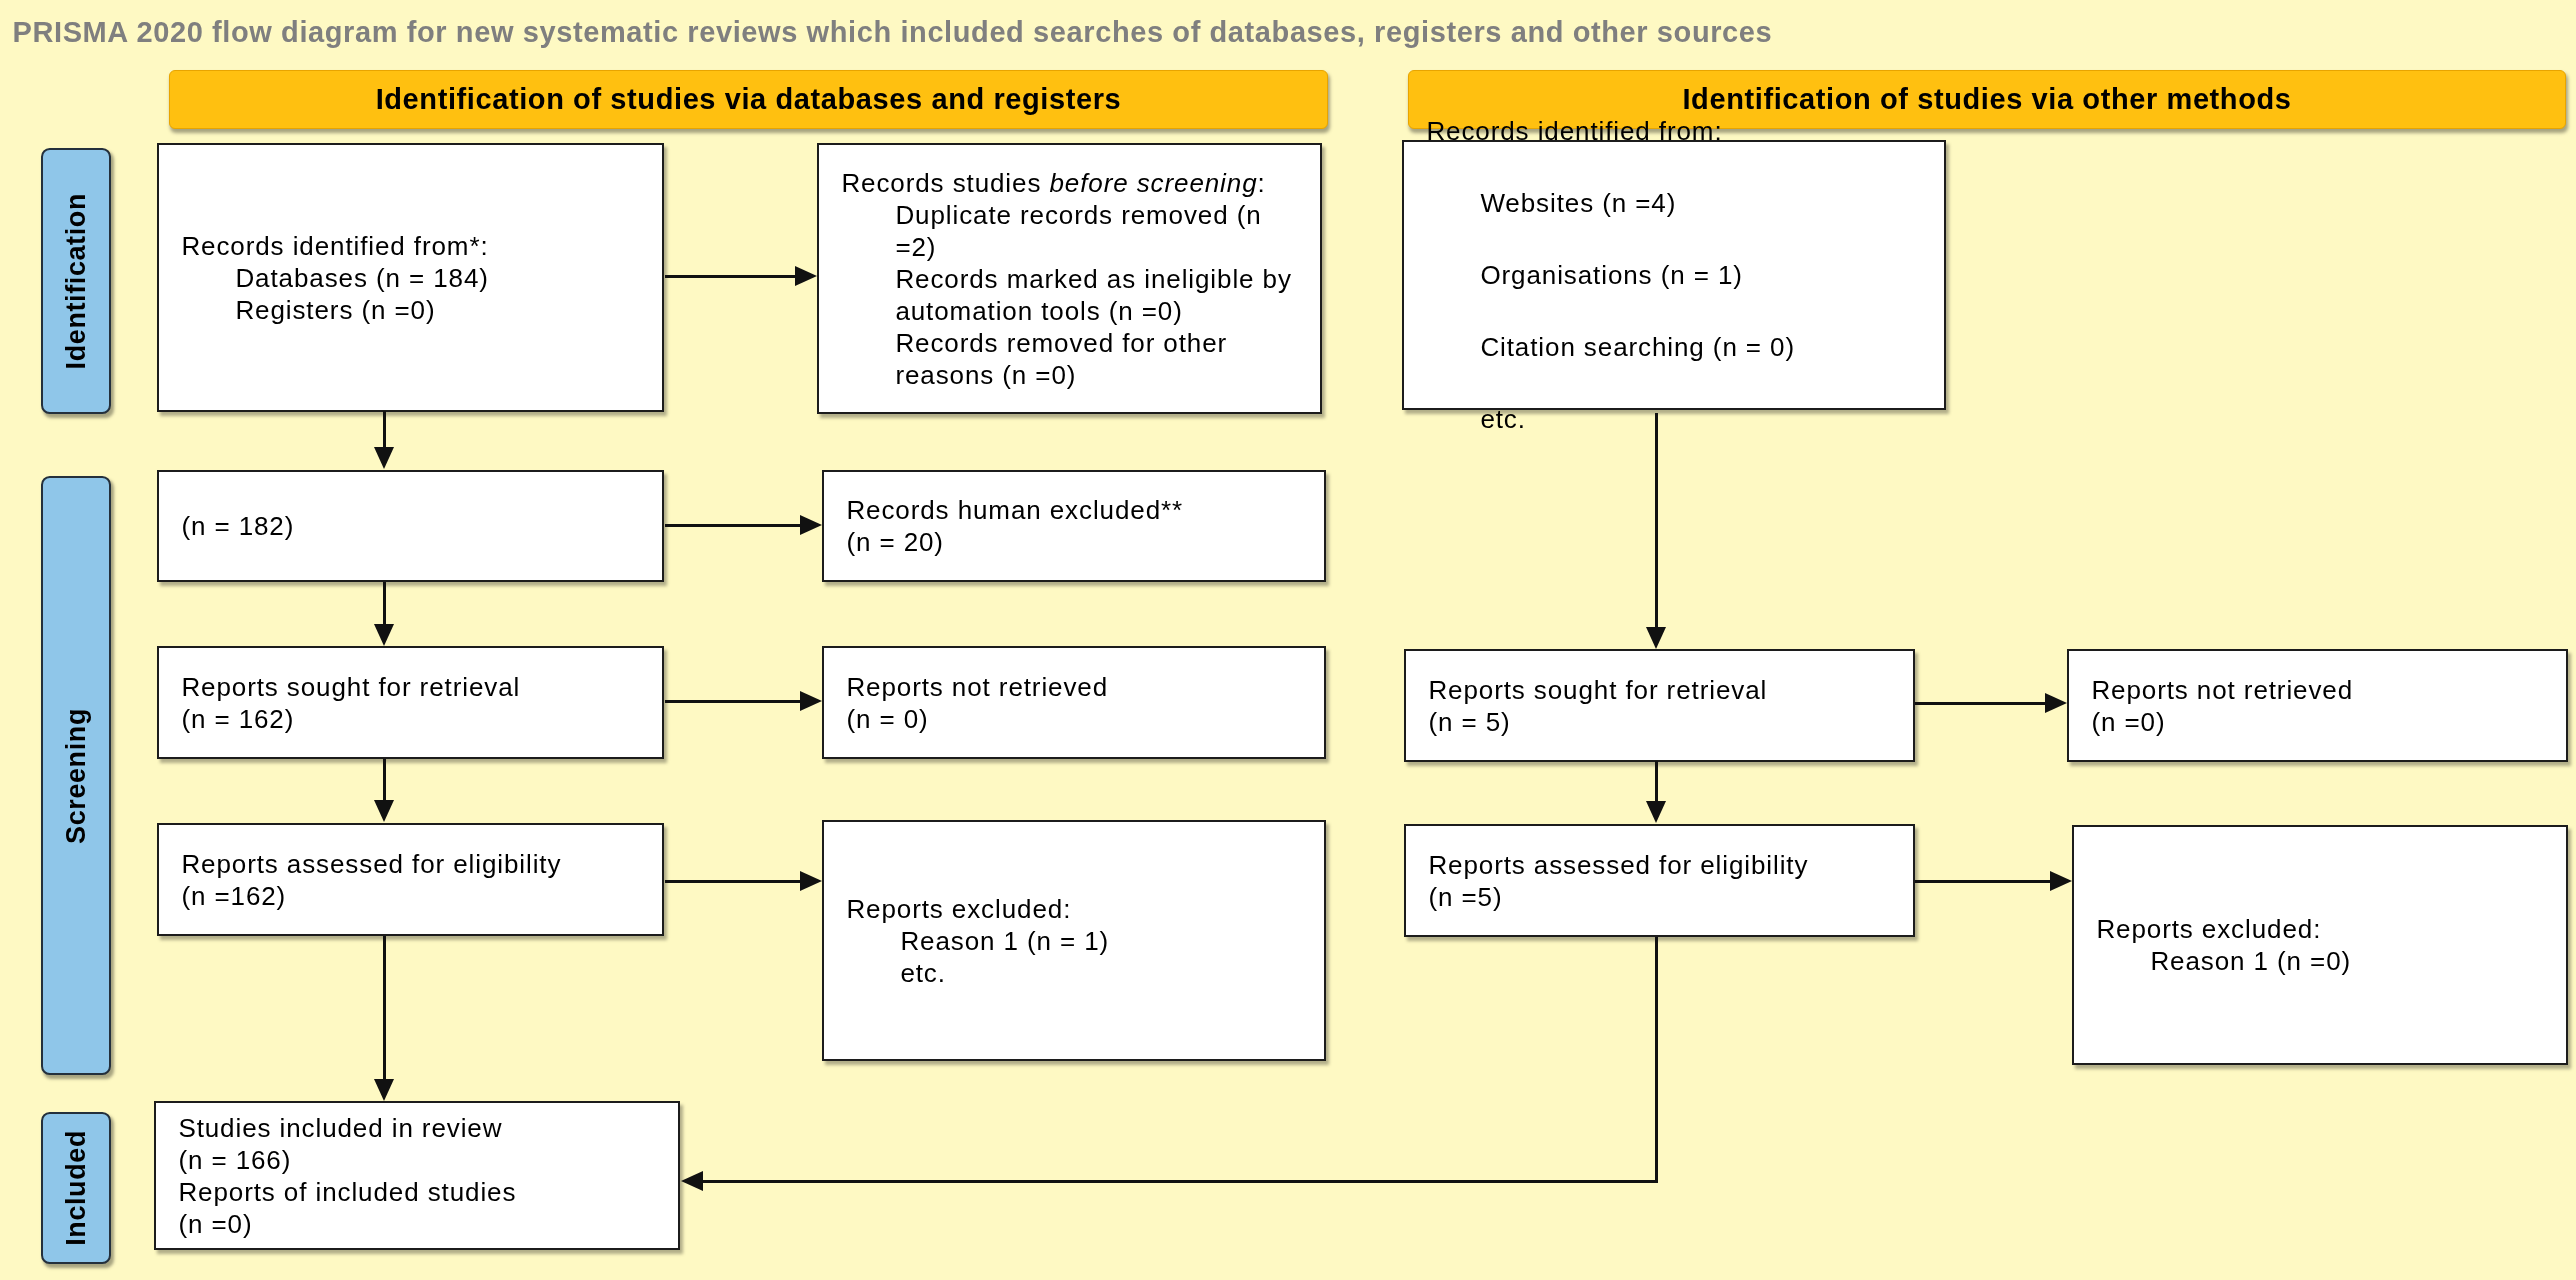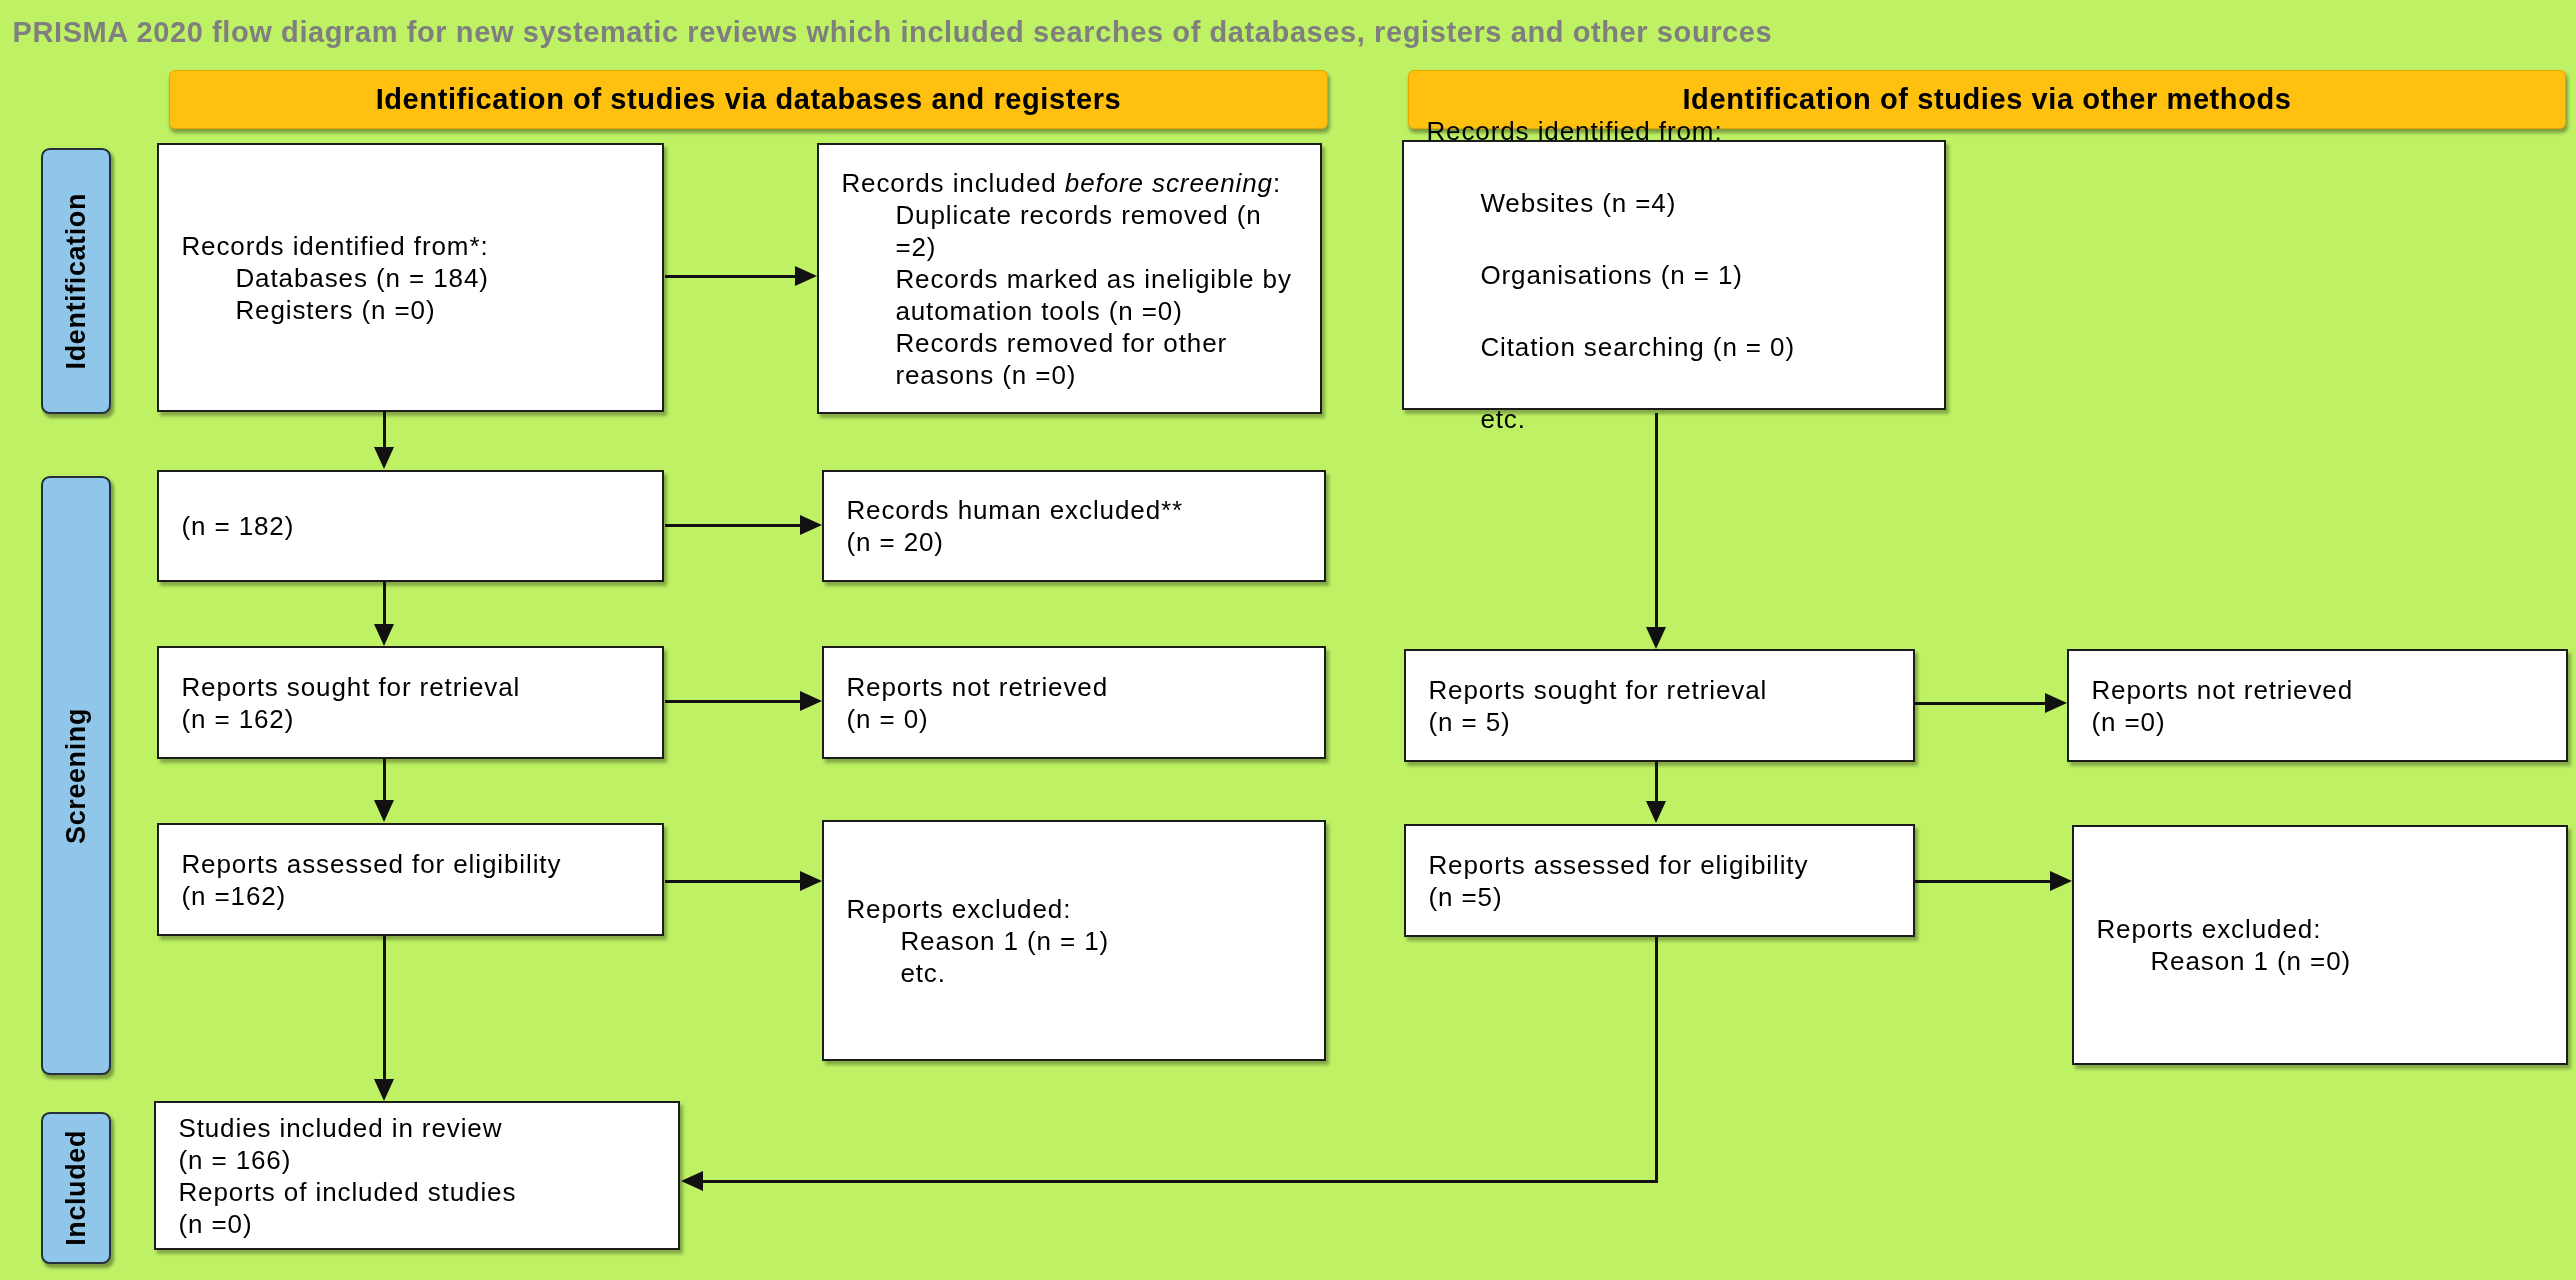--- a/index.html
+++ b/index.html
@@ -1,17 +1,17 @@
 <!DOCTYPE html>
 <html style="font-size:10px"><head>
 <meta charset="utf-8">
 <style>
   html,body{margin:0;padding:0;background:#ffffff;}
   #canvas{
-    position:relative;width:2576px;height:1281px;background:#bef264;
+    position:relative;width:2576px;height:1281px;background:#fef9c3;
     font-family:"Liberation Sans","DejaVu Sans",sans-serif;color:#000;
     overflow:hidden;
   }
   .page-title{
     position:absolute;left:12.5px;top:16px;
     font-size:29px;font-weight:bold;color:#7f7f7f;letter-spacing:0.6px;white-space:nowrap;
   }
   .band{
     position:absolute;height:57px;background:#FFC010;border:1.9px solid #E8A400;border-radius:6px;
     display:flex;align-items:center;justify-content:center;
@@ -68,21 +68,21 @@
     <span>Included</span>
   </div>
 
   <div class="wbox" style="left:157px;top:143px;width:507px;height:269px;justify-content:center;">
     <div>Records identified from*:</div>
     <div class="ind">Databases (n = 184)</div>
     <div class="ind">Registers (n =0)</div>
   </div>
 
   <div class="wbox" style="left:817px;top:143px;width:505px;height:271px;">
-    <div><span>Records included </span><i>before screening</i><span>:</span></div>
+    <div><span>Records studies </span><i>before screening</i><span>:</span></div>
     <div class="ind">Duplicate records removed (n =2)</div>
     <div class="ind">Records marked as ineligible by automation tools (n =0)</div>
     <div class="ind">Records removed for other reasons (n =0)</div>
   </div>
 
   <div class="wbox" style="left:1402px;top:140px;width:544px;height:270px;gap:40px;">
     <div>Records identified from:</div>
     <div class="ind">Websites (n =4)</div>
     <div class="ind">Organisations (n = 1)</div>
     <div class="ind">Citation searching (n = 0)</div>

